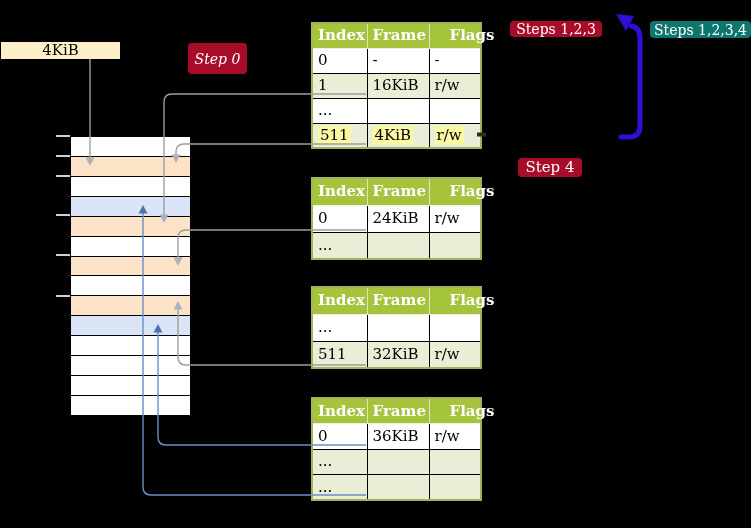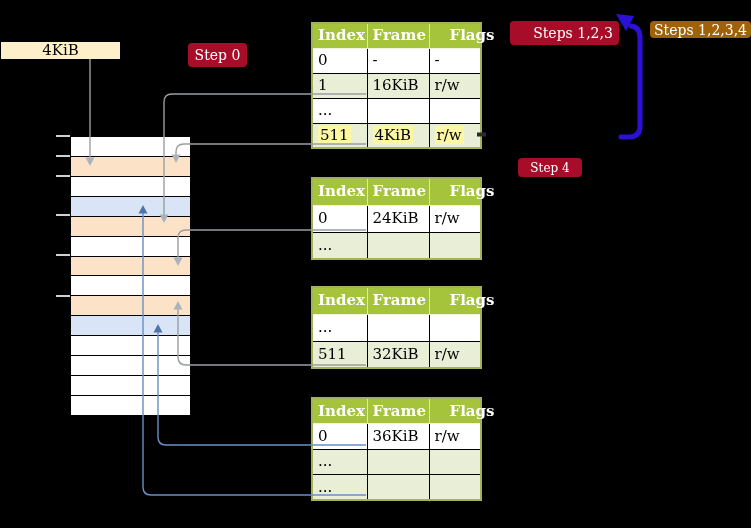--- a/index.html
+++ b/index.html
@@ -5,25 +5,25 @@
   html,body{margin:0;padding:0;background:#000;}
   #canvas{position:relative;width:751px;height:528px;background:#000;overflow:hidden;
           font-family:"DejaVu Serif","Liberation Serif",serif;}
   
   #lbl4kib{position:absolute;left:1px;top:42px;width:119px;height:17px;background:#fcefca;
            color:#000;font-size:15px;display:flex;align-items:center;justify-content:center;line-height:1;}
   
   .badge{position:absolute;color:#fff;font-size:14px;display:flex;align-items:center;
          justify-content:center;border-radius:4px;line-height:1;}
   .badge.red{background:#a70d29;}
-  .badge.blue{background:#a16207;}
-  #b-step0{left:188px;top:43px;width:59px;height:24px;}
-  #b-steps123{left:510px;top:21px;width:92px;height:24px;padding-left:17px;}
+  .badge.blue{background:#0f766e;}
+  #b-step0{left:188px;top:43px;width:59px;height:31px;font-style:italic;}
+  #b-steps123{left:510px;top:21px;width:92px;height:16px;}
   #b-steps1234{left:650px;top:21px;width:101px;height:17px;}
-  #b-step4{left:518px;top:158px;width:64px;height:19px;font-size:12px;}
+  #b-step4{left:518px;top:158px;width:64px;height:19px;font-size:15px;}
   
   #memcol{position:absolute;left:70px;top:136px;width:121px;height:280px;
           border:1.5px solid #000;background:#fff;display:flex;flex-direction:column;box-sizing:border-box;}
   .mem-row{flex:1;border-bottom:1.9px solid #000;}
   .mem-row:last-child{border-bottom:none;}
   .mem-row.w{background:#ffffff;}
   .mem-row.p{background:#fce3c8;}
   .mem-row.b{background:#d9e5f6;}
   .tick{position:absolute;left:56px;width:14px;height:2px;background:#cdd1d5;}
   

